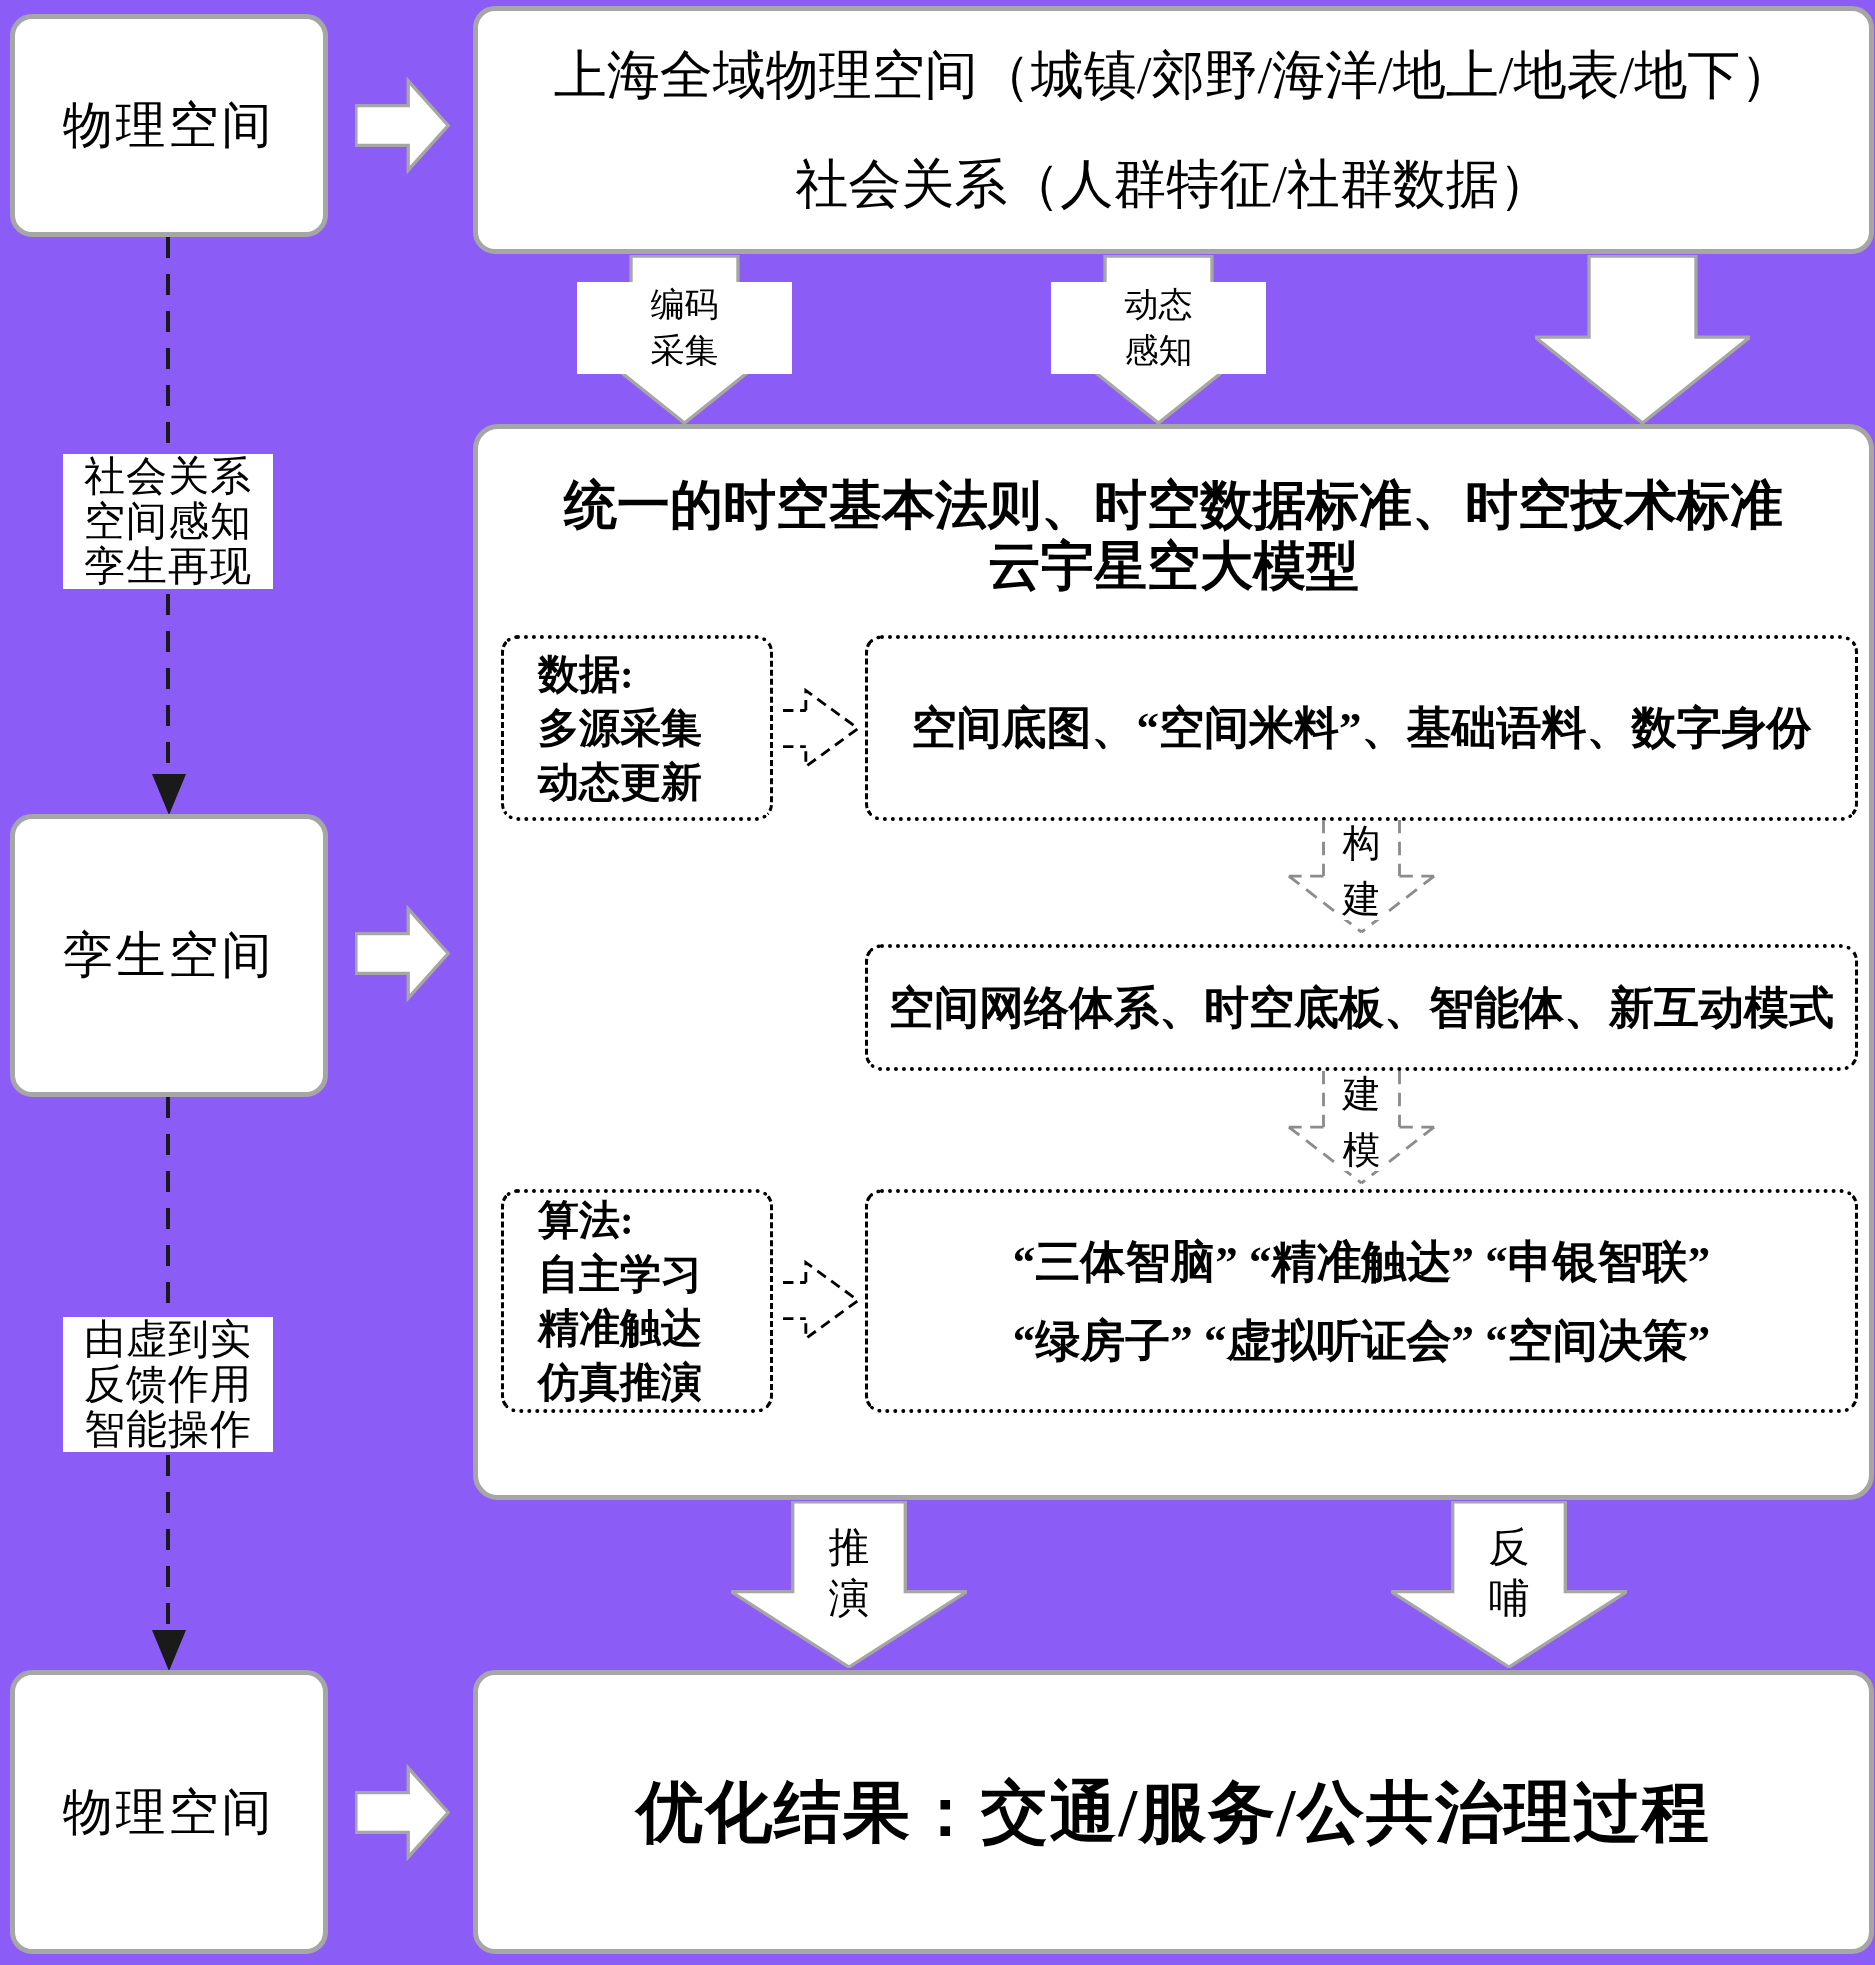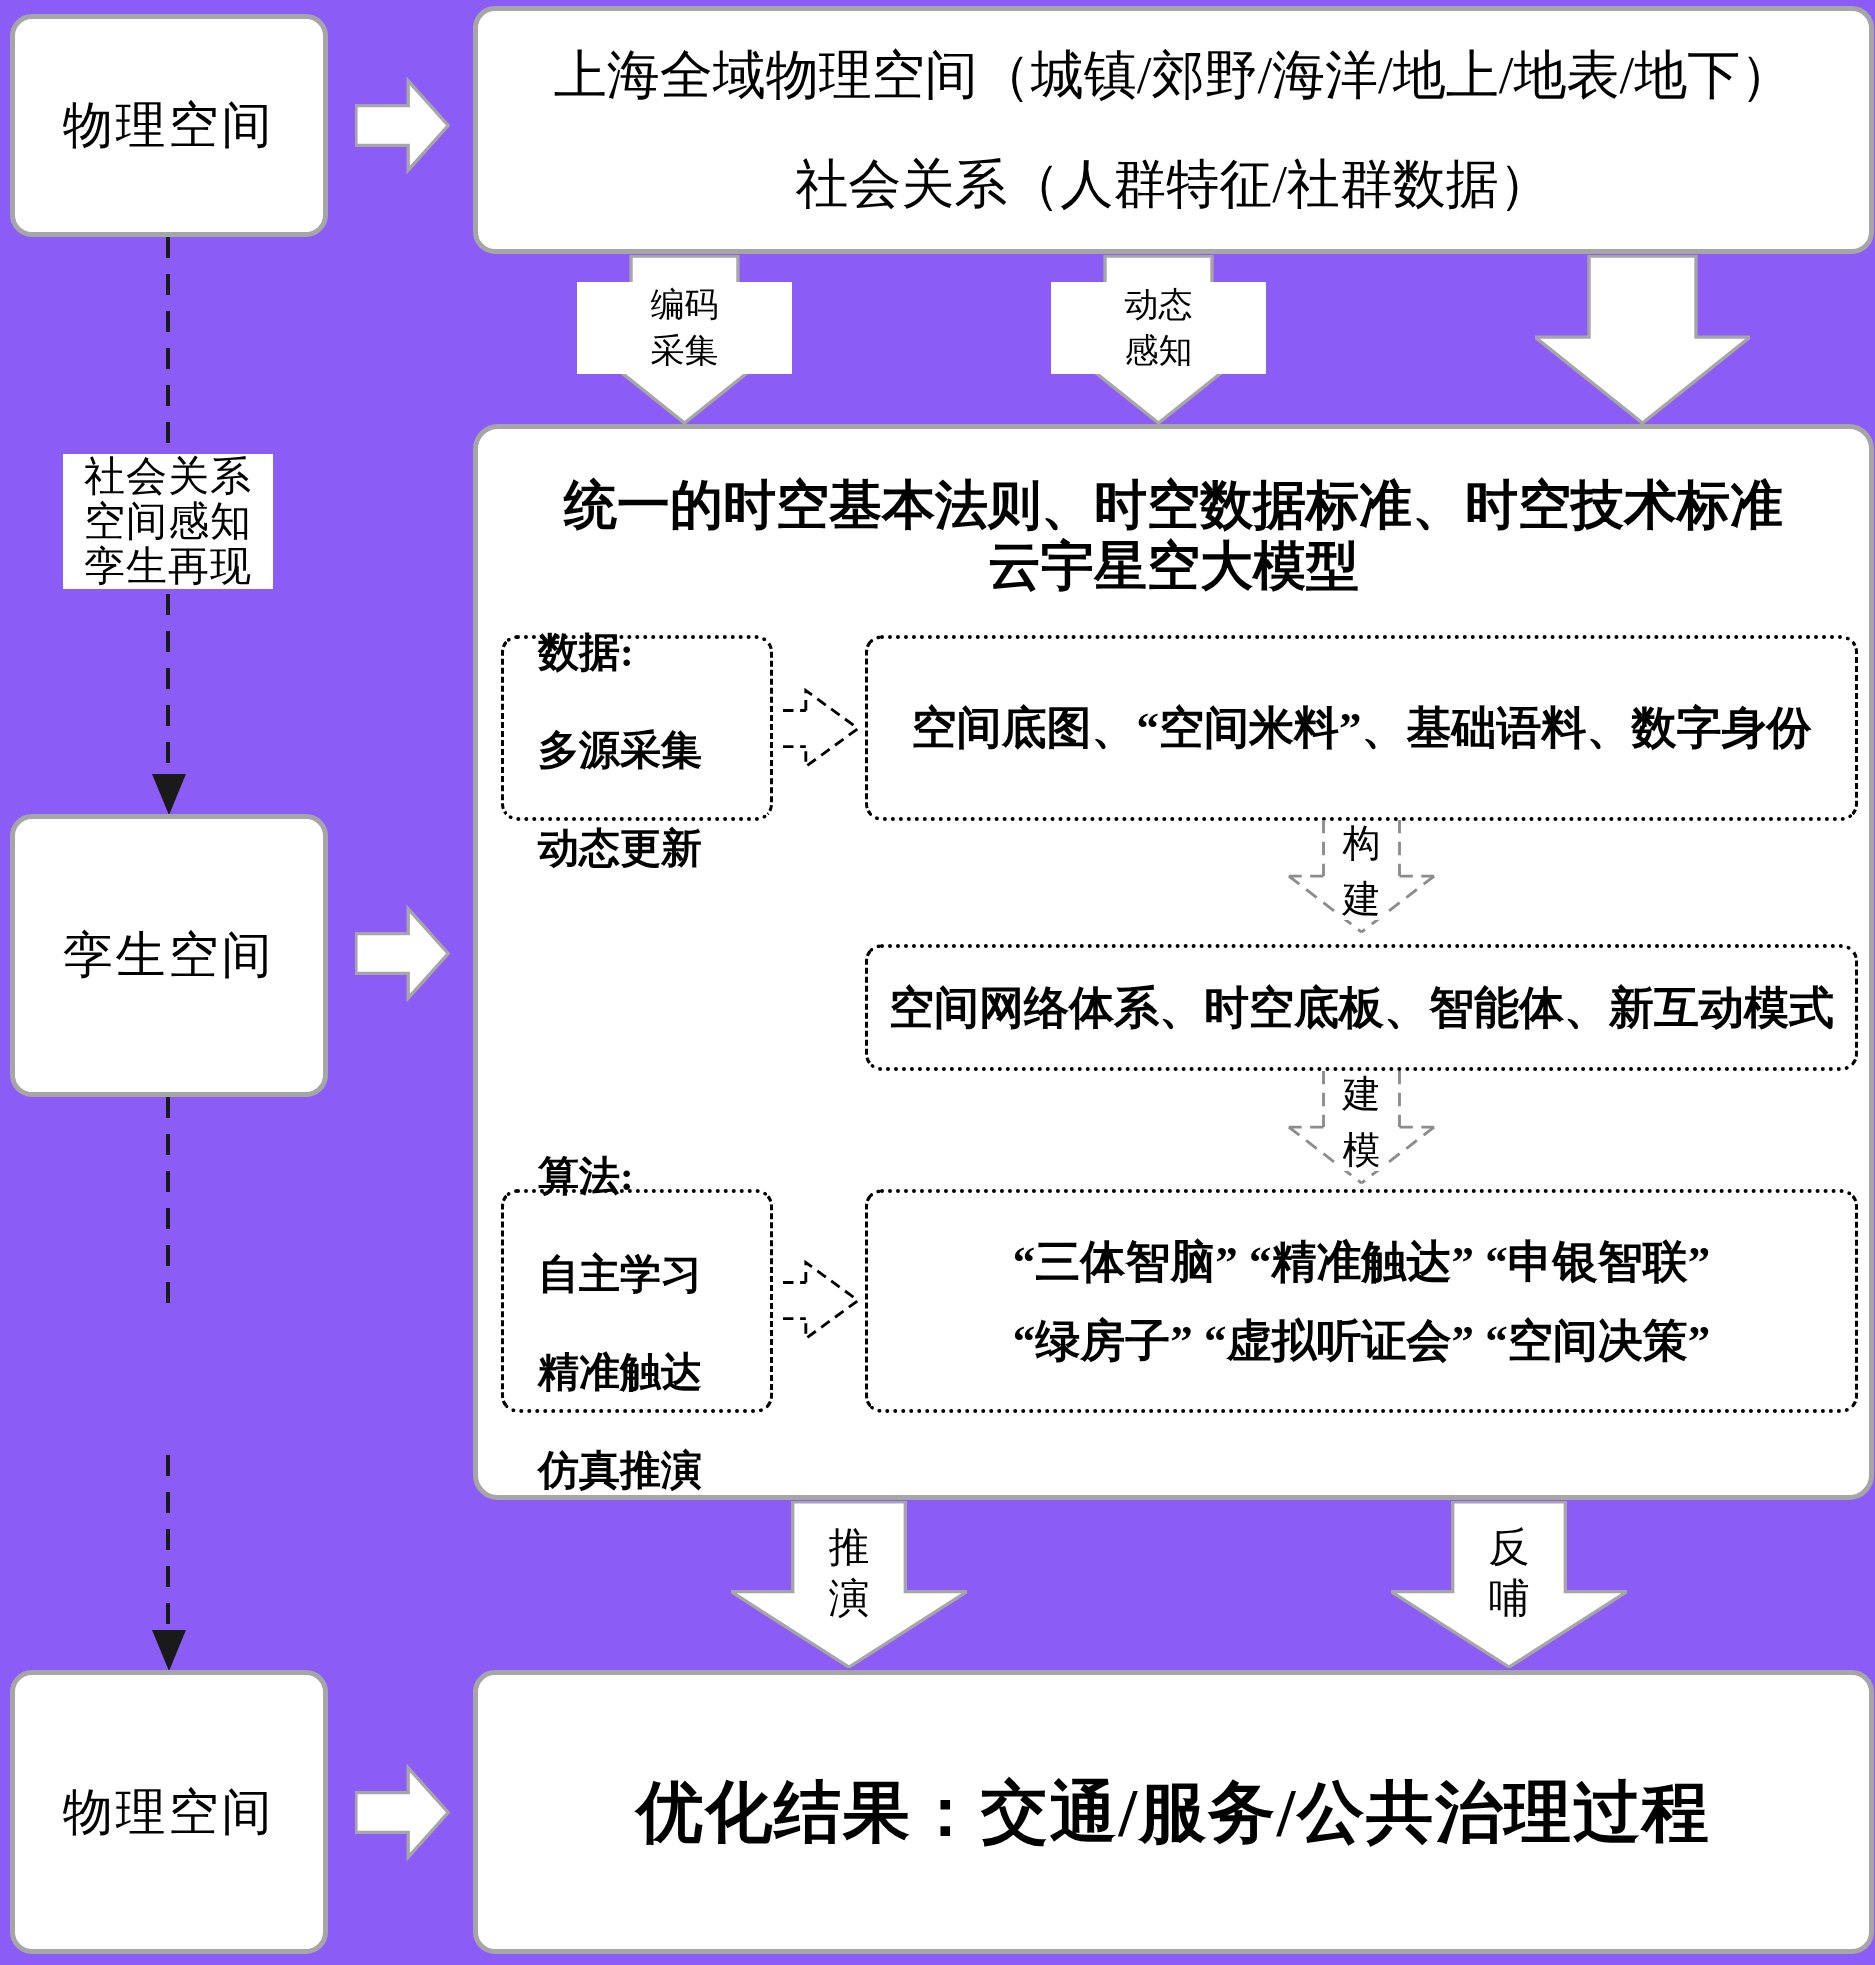--- a/index.html
+++ b/index.html
@@ -25,21 +25,21 @@
   #m-h1{top:45px;}
   #m-h2{top:106px;}
   
   .dashed-box{position:absolute;box-sizing:border-box;background:#fff;
     border-top:4.8px dotted #000;border-bottom:4.8px dotted #000;
     border-left:3.8px dashed #000;border-right:3.8px dashed #000;border-radius:17px;}
   #data-box{left:23px;top:206px;width:272px;height:186px;}
   #algo-box{left:23px;top:760px;width:272px;height:224px;}
   .side-lines{width:100%;height:100%;display:flex;flex-direction:column;justify-content:center;
               align-items:flex-start;padding-left:34px;box-sizing:border-box;}
-  .side-lines .line{font-size:41px;font-weight:700;line-height:54px;white-space:nowrap;margin-top:44px;}
+  .side-lines .line{font-size:41px;font-weight:700;line-height:54px;white-space:nowrap;}
   #layer1-box{left:387px;top:206px;width:993px;height:186px;display:flex;align-items:center;justify-content:center;}
   #layer2-box{left:387px;top:515px;width:993px;height:127px;display:flex;align-items:center;justify-content:center;}
   #layer3-box{left:387px;top:760px;width:993px;height:224px;display:flex;flex-direction:column;
               align-items:center;justify-content:center;row-gap:19px;}
   .layer-text{font-size:45px;font-weight:700;white-space:nowrap;}
   
   .sarrow{position:absolute;width:79px;height:95px;}
   #sarrow-1{left:304px;top:252px;}
   #sarrow-2{left:304px;top:824px;}
   
@@ -149,20 +149,25 @@
     <span class="node-label">孪生空间</span>
   </div>
 
   <div class="rarrow" id="arrow-cm">
     <svg viewBox="0 0 202 208">
         <polygon class="outline-gray" points="2,62 112,62 112,10 196,104 112,198 112,146 2,146"></polygon>
       </svg>
   </div>
 
   <div class="vdash" id="dash-3"></div>
+  <div class="flow-label" id="flow-label-2">
+    <div>由虚到实</div>
+    <div>反馈作用</div>
+    <div>智能操作</div>
+  </div>
   <div class="vdash" id="dash-4"></div>
   <div class="tri-down" id="tri-2"></div>
 
   <div class="gray-box big" id="box-m">
     <div class="m-h" id="m-h2">云宇星空大模型</div>
     <div class="m-h" id="m-h1">统一的时空基本法则、时空数据标准、时空技术标准</div>
 
     <div class="dashed-box" id="data-box">
       <div class="side-lines">
         <div class="line">数据:</div>

